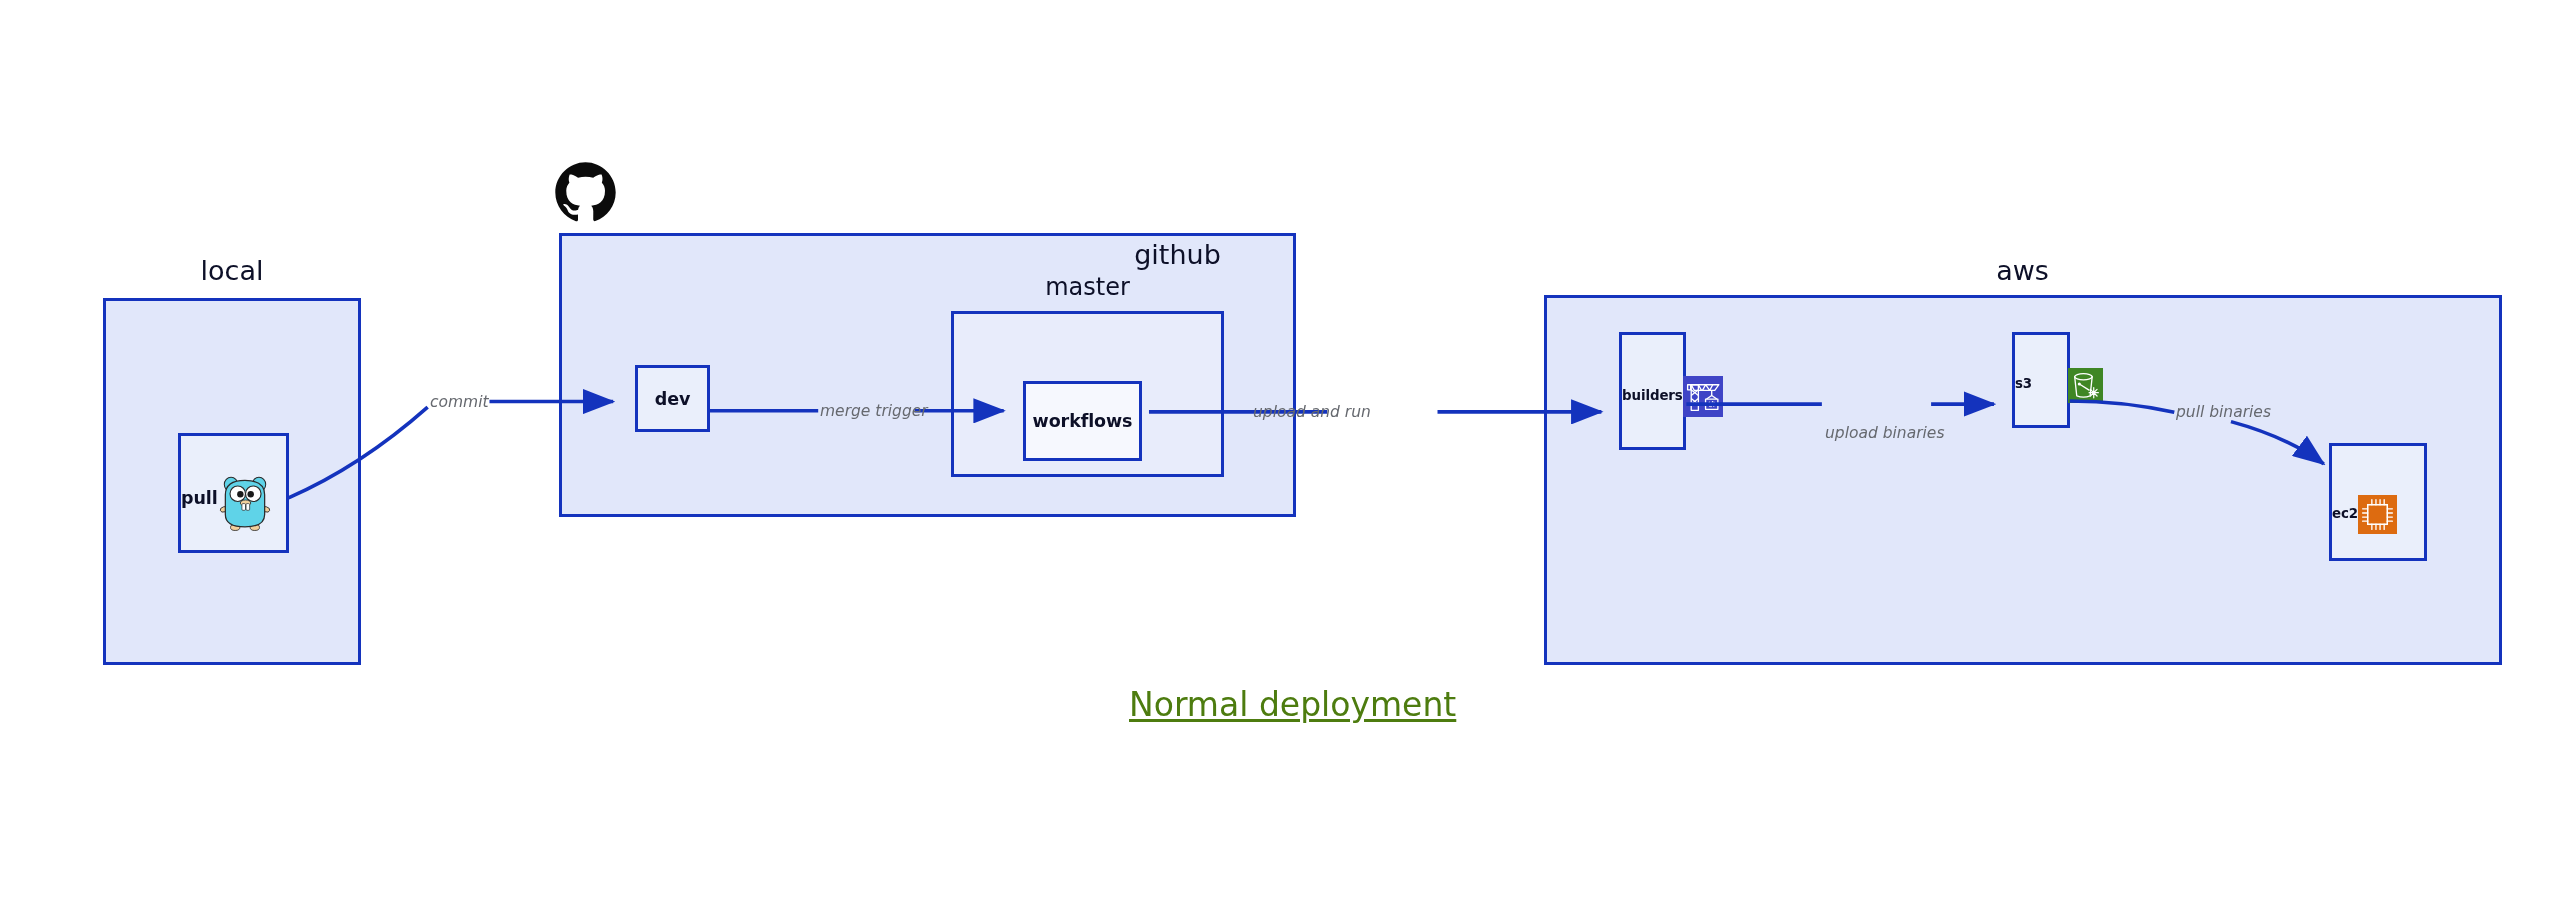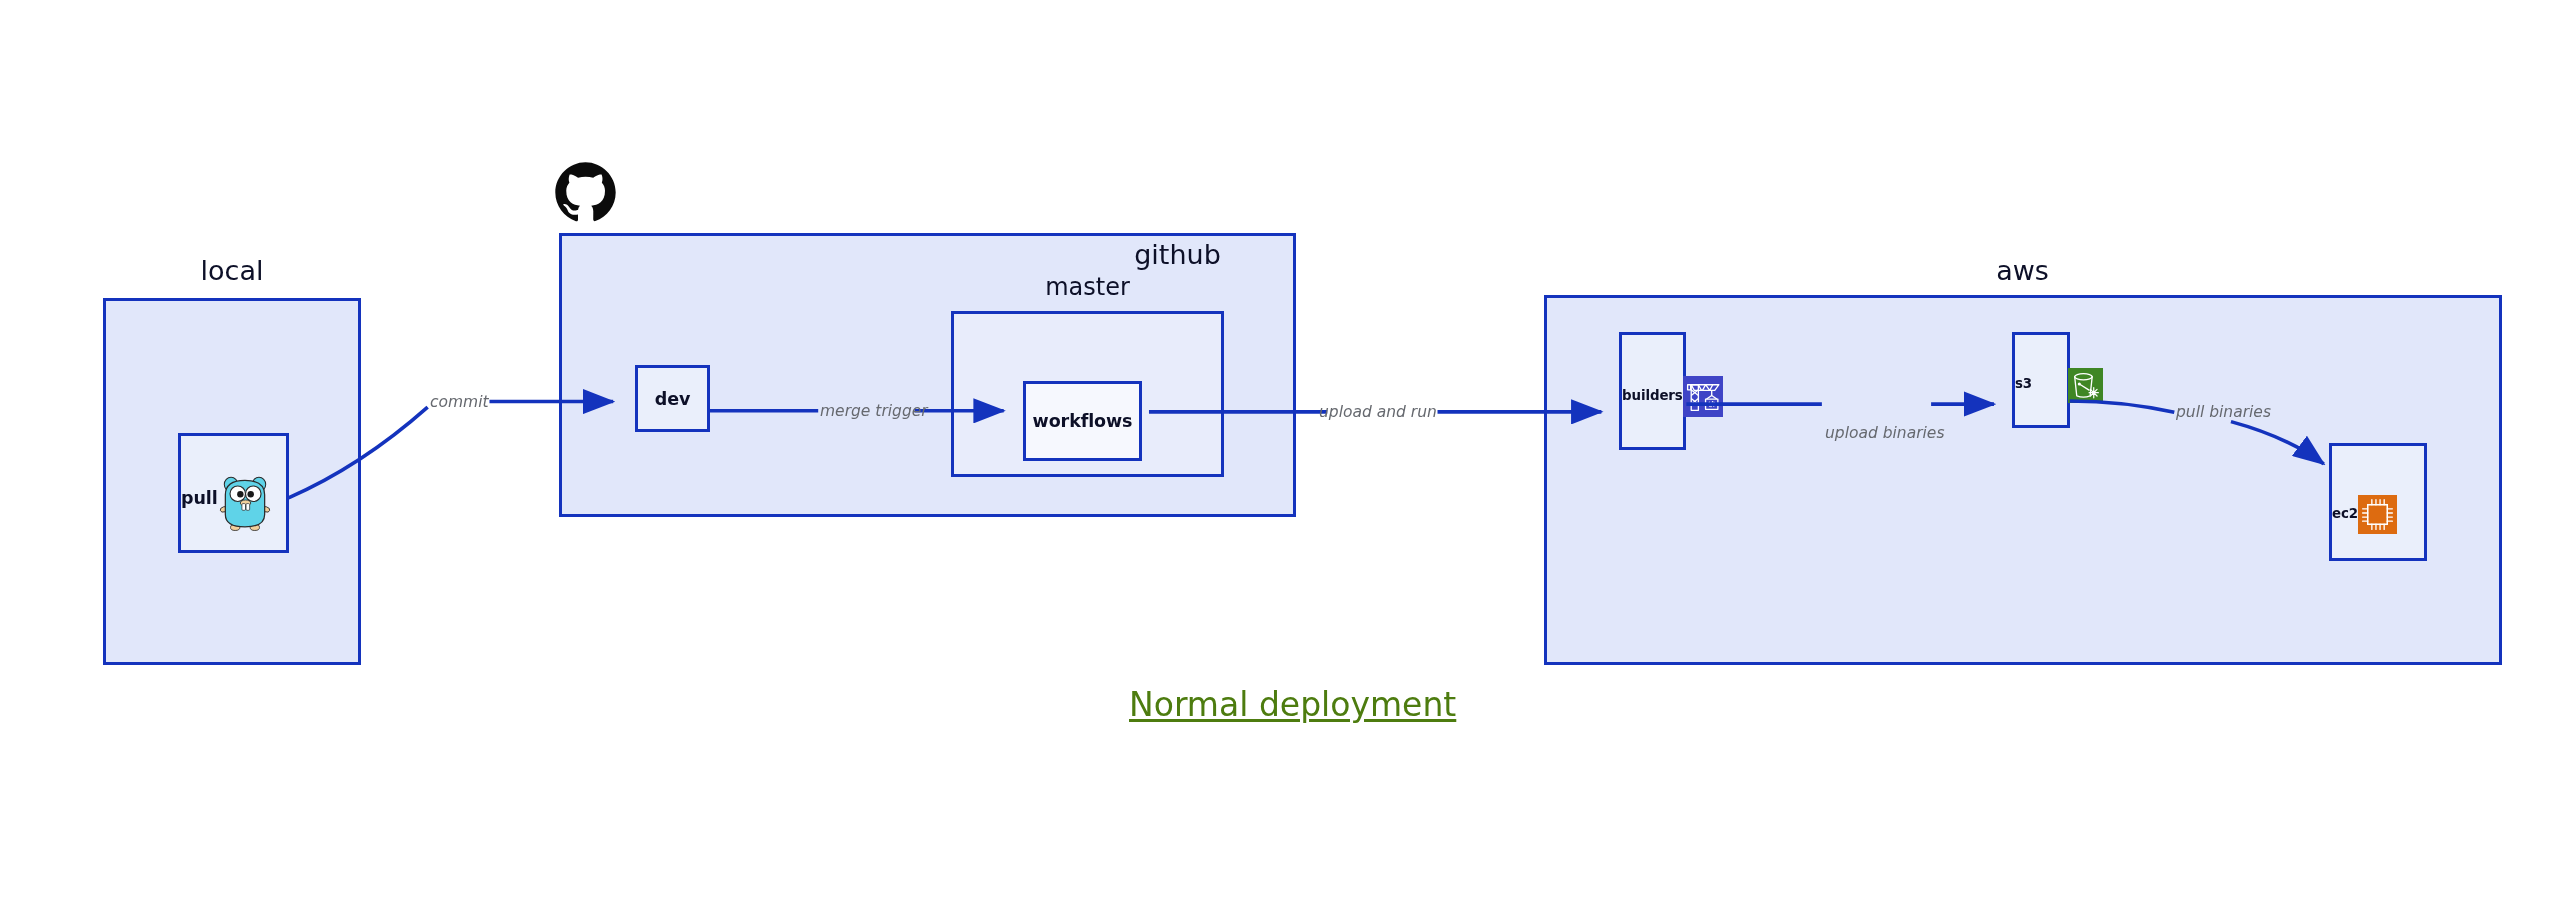--- a/index.html
+++ b/index.html
@@ -259,20 +259,20 @@
     </g>
 
     <g>
       <path d="M4017 778 Q4120 778 4220 800" stroke="#1433bd" stroke-width="7" fill="none"></path>
       <path d="M4330 818 Q4440 848 4510 900" stroke="#1433bd" stroke-width="7" fill="none" marker-end="url(#arrowhead)"></path>
     </g>
   </svg>
 
   <div class="edge-label" style="left:430px; top:395px;">commit</div>
   <div class="edge-label" style="left:820px; top:404px;">merge trigger</div>
-  <div class="edge-label" style="left:1319px; top:405px;">upload and run</div>
+  <div class="edge-label" style="left:1253px; top:405px;">upload and run</div>
   <div class="edge-label" style="left:1825px; top:397px;margin-top:29px;">upload binaries</div>
   <div class="edge-label" style="left:2176px; top:405px;">pull binaries</div>
 
   <div class="caption" style="left:1129px; top:685px;">Normal deployment</div>
 
 </div>
 
 
 </body></html>

